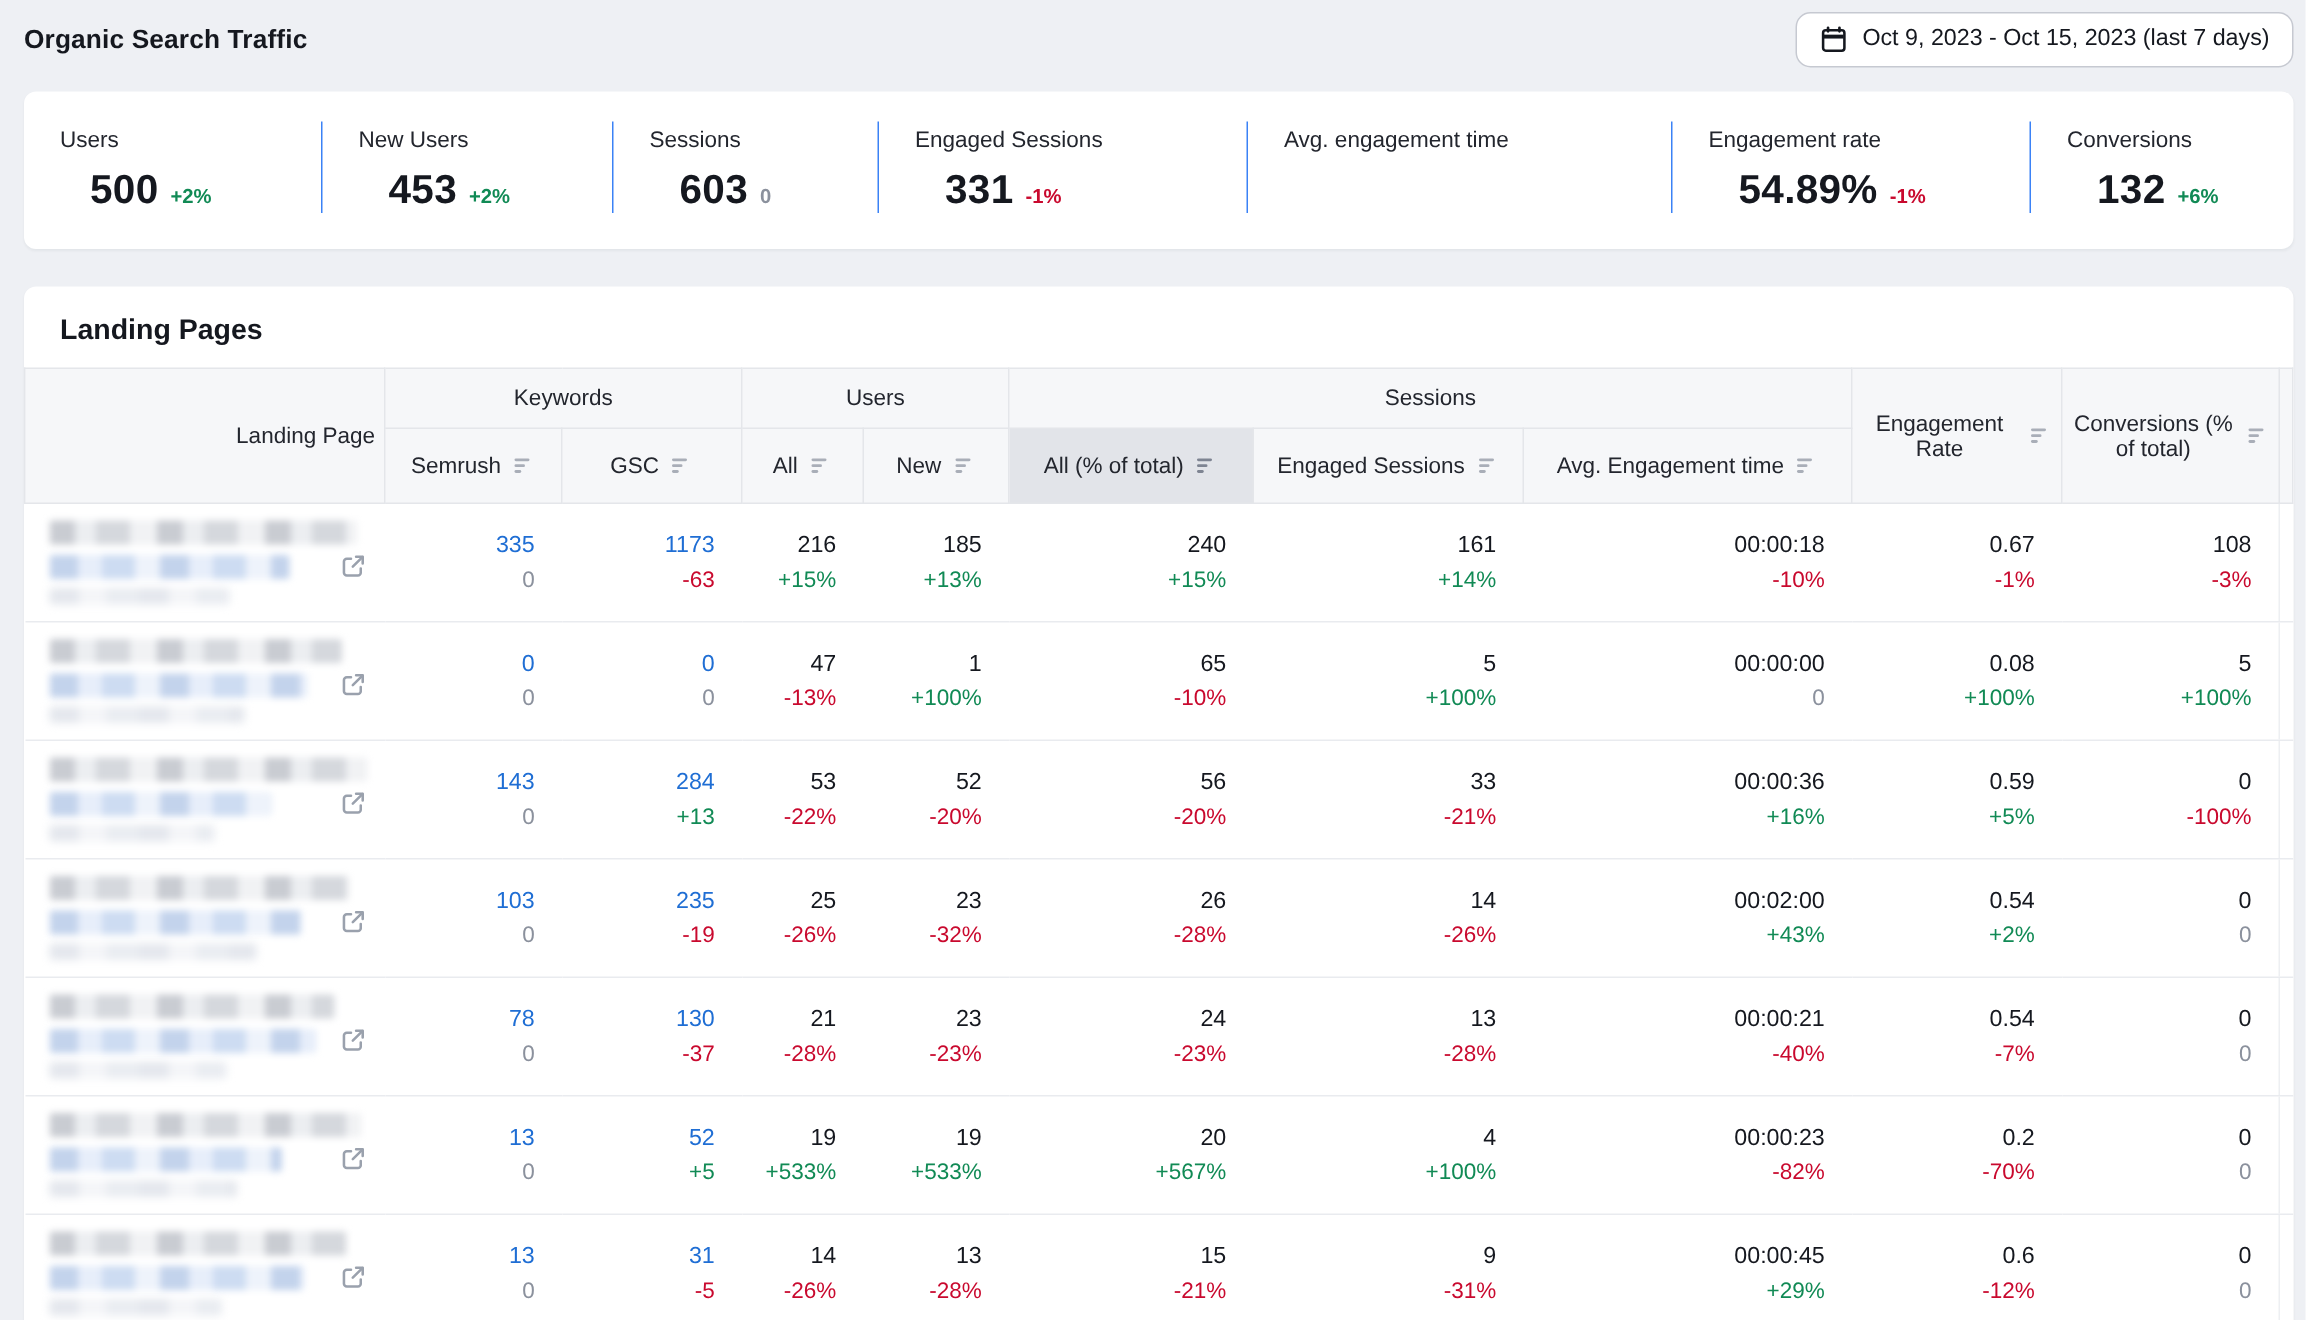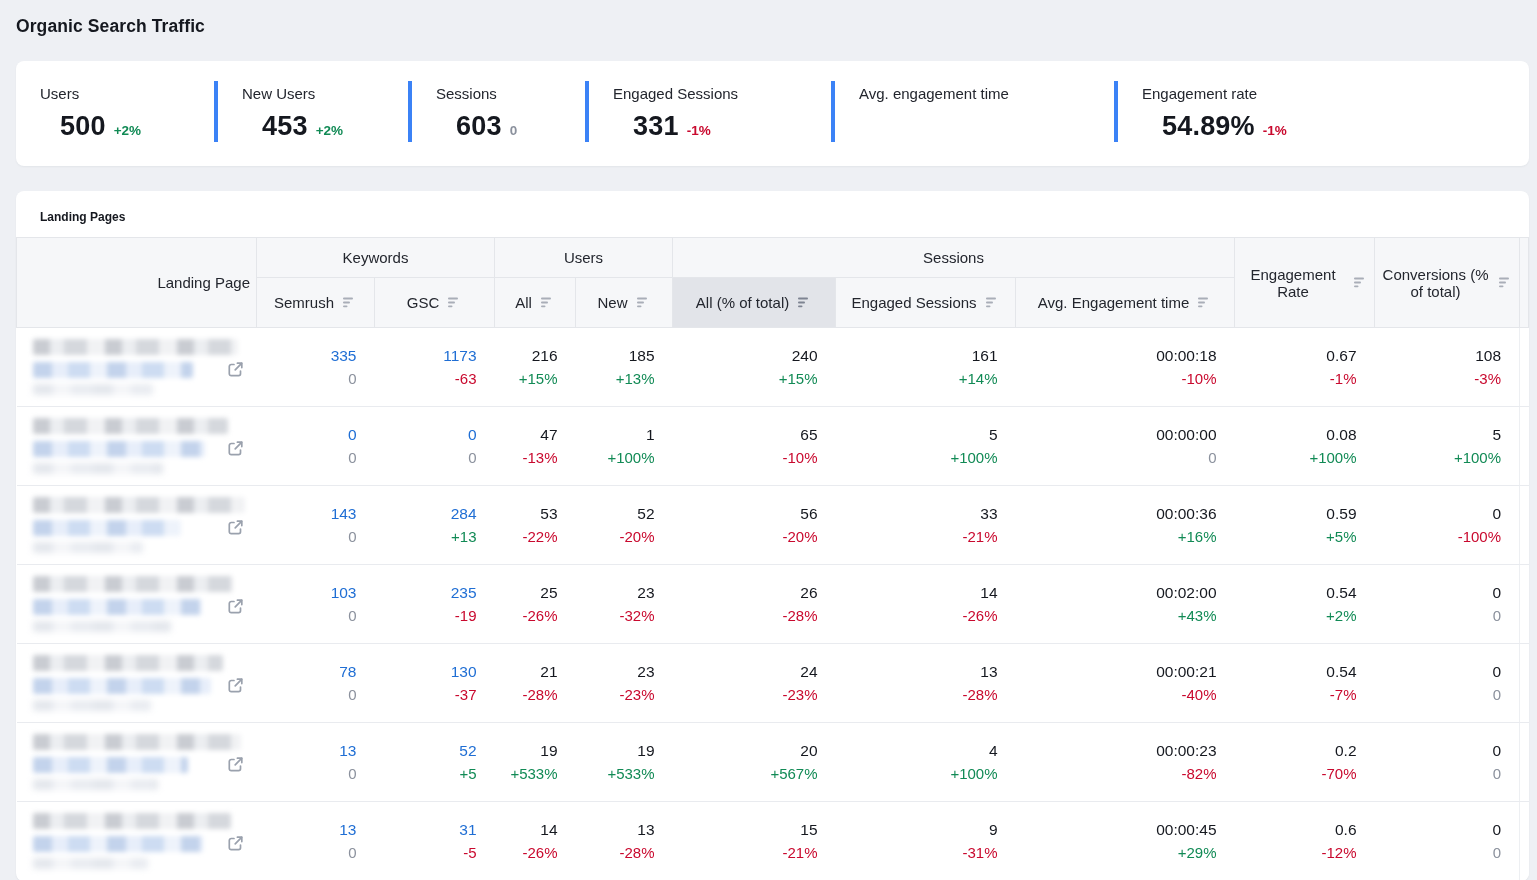--- a/index.html
+++ b/index.html
@@ -24,21 +24,21 @@
   }
   .date-btn svg { display:block; }
 
   
   .kpi-card {
     background:#fff; border-radius:8px; display:flex;
     margin-top:9px; padding:20px 0 24px;
     box-shadow:0 1px 2px rgba(25,30,45,.05);
   }
   .kpi { padding:4px 10px 0 24px; }
-  .kpi + .kpi { border-left:4px solid #3b82f6; }
+  .kpi + .kpi { border-left:1px solid #3b82f6; }
   .kpi:nth-child(1){ width:198px; }
   .kpi:nth-child(2){ width:194px; }
   .kpi:nth-child(3){ width:177px; }
   .kpi:nth-child(4){ width:246px; }
   .kpi:nth-child(5){ width:283px; }
   .kpi:nth-child(6){ width:239px; }
   .kpi:nth-child(7){ flex:1; }
   .kpi-label { font-size:15px; color:#23262e; margin-bottom:9px; }
   .kpi-line { display:flex; align-items:baseline; gap:8px;margin-left:20px; }
   .kpi-value { font-size:27px; font-weight:700; color:#15181f; letter-spacing:.2px; }
@@ -46,21 +46,21 @@
 
   .positive { color:var(--positive); }
   .negative { color:var(--negative); }
   .neutral  { color:var(--neutral); }
 
   
   .table-card {
     background:#fff; border-radius:8px; margin-top:25px; min-height:690px;
     box-shadow:0 1px 2px rgba(25,30,45,.05); overflow:hidden;
   }
-  .table-title { margin:0; font-size:12px; font-weight:700; color:#15181f; padding:19px 24px 13px; }
+  .table-title { margin:0; font-size:19px; font-weight:700; color:#15181f; padding:19px 24px 13px; }
 
   table { border-collapse:collapse; table-layout:fixed; width:100%; }
   thead th {
     background:#f6f7f9; font-weight:400; font-size:15px; color:#23262e;
     border:1px solid #e4e6ea; padding:0 6px;
   }
   thead tr.group th { height:40px; }
   thead tr.sub th { height:50px; }
   th.landing { text-align:right; padding-left:24px; }
   th .th-inner { display:flex; align-items:center; justify-content:center; gap:8px; }
@@ -94,20 +94,30 @@
   tbody tr:nth-child(6) .g{width:208px} tbody tr:nth-child(6) .b{width:155px} tbody tr:nth-child(6) .f{width:125px}
   tbody tr:nth-child(7) .g{width:198px} tbody tr:nth-child(7) .b{width:170px} tbody tr:nth-child(7) .f{width:115px}
 </style>
 </head>
 <body>
 
 <div class="page">
 
   <div class="topbar">
     <h1 class="page-title">Organic Search Traffic</h1>
+    <button class="date-btn">
+      <span>
+        <svg width="19" height="19" viewBox="0 0 19 19">
+          <path d="M5.7 1.5v2.4M13.3 1.5v2.4" stroke="#15181f" stroke-width="1.8" stroke-linecap="round" fill="none"></path>
+          <rect x="2.4" y="3.2" width="14.2" height="13.6" rx="1.8" fill="none" stroke="#15181f" stroke-width="1.7"></rect>
+          <rect x="2.9" y="6.1" width="13.2" height="2.6" fill="#15181f"></rect>
+        </svg>
+      </span>
+      <span>Oct 9, 2023 - Oct 15, 2023 (last 7 days)</span>
+    </button>
   </div>
 
   <section class="kpi-card">
   <div class="kpi">
     <div class="kpi-label">Users</div>
     <div class="kpi-line">
       <span class="kpi-value">500</span>
       <span class="kpi-delta positive">+2%</span>
     </div>
   </div>
@@ -141,20 +151,27 @@
   </div>
 
   <div class="kpi">
     <div class="kpi-label">Engagement rate</div>
     <div class="kpi-line">
       <span class="kpi-value">54.89%</span>
       <span class="kpi-delta negative">-1%</span>
     </div>
   </div>
 
+  <div class="kpi">
+    <div class="kpi-label">Conversions</div>
+    <div class="kpi-line">
+      <span class="kpi-value">132</span>
+      <span class="kpi-delta positive">+6%</span>
+    </div>
+  </div>
 </section>
 
   <section class="table-card">
     <h2 class="table-title">Landing Pages</h2>
     <table>
       <colgroup>
         <col style="width:240px">
           <col style="width:118px">
           <col style="width:120px">
         <col style="width:81px">

